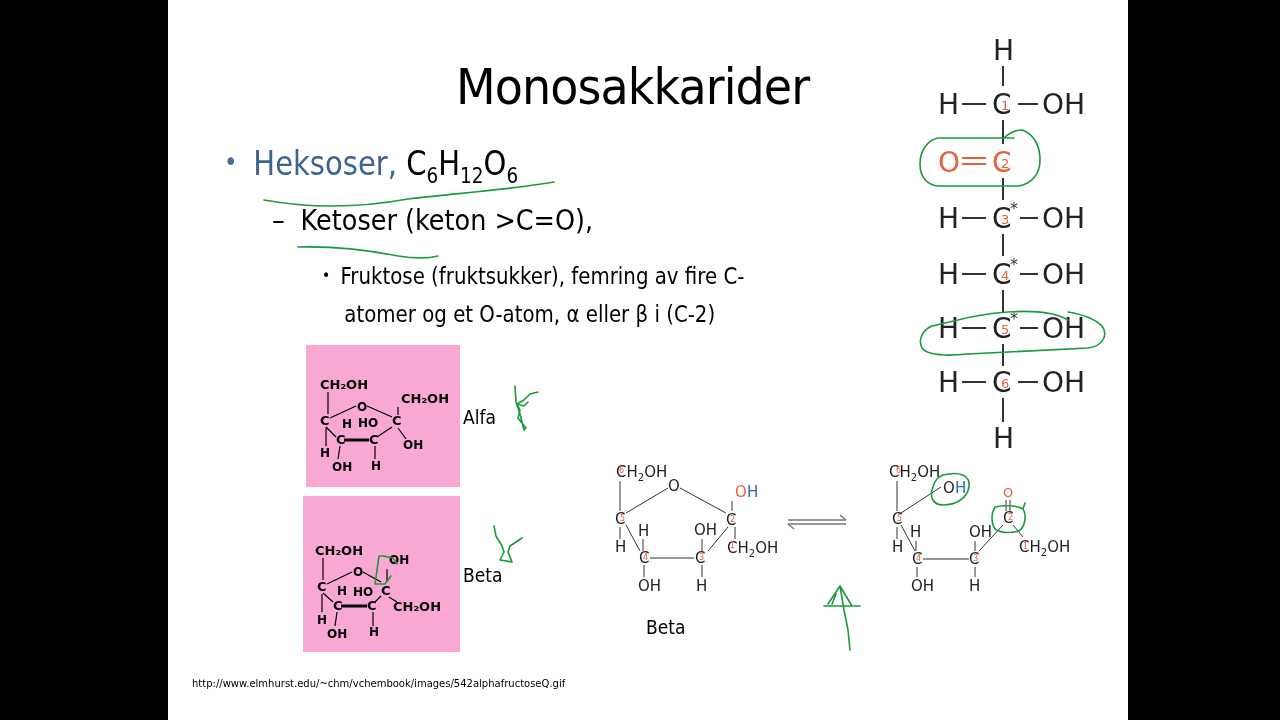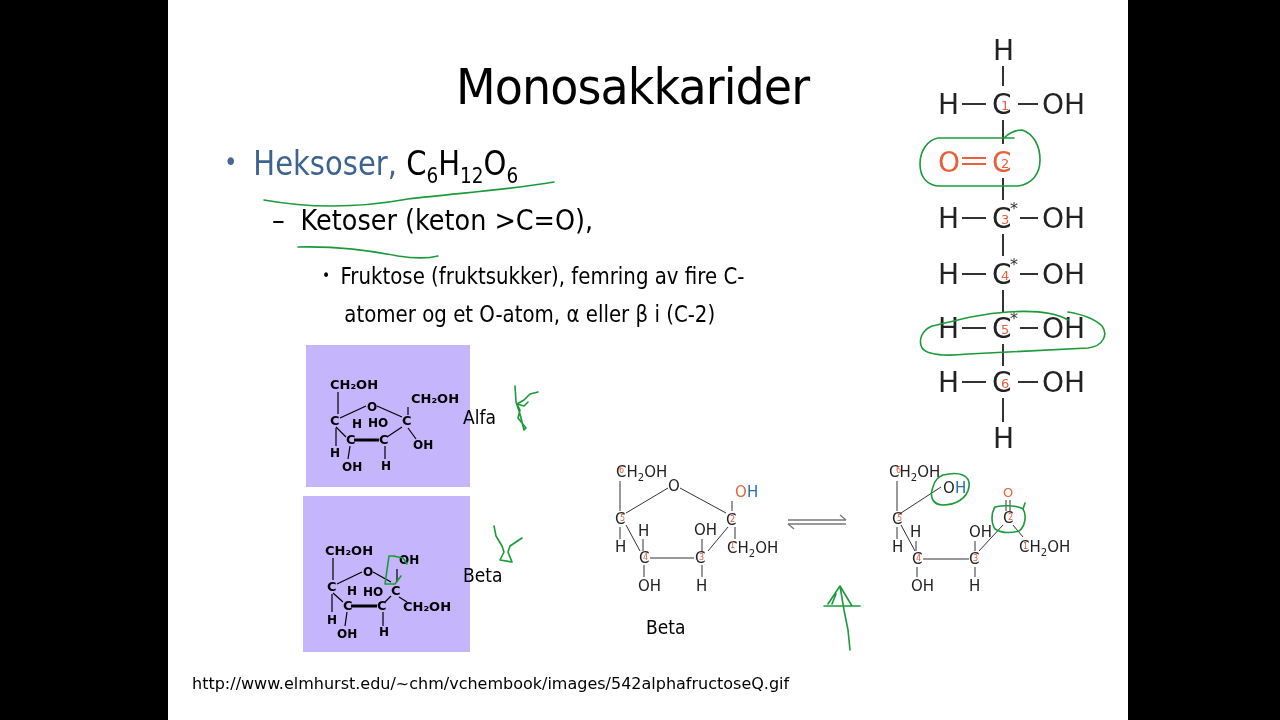--- a/index.html
+++ b/index.html
@@ -9,23 +9,23 @@
   .title { left: 288px; top: 58px; font-size: 50px; color: #000; font-family: "DejaVu Sans", sans-serif; letter-spacing: -1px; font-weight: normal; transform: scaleX(0.92); transform-origin: left top; }
   .b1 { left: 56px; top: 144px; font-size: 33px; color: #000; font-family: "DejaVu Sans", sans-serif; transform: scaleX(0.88); transform-origin: left top; white-space: nowrap; }
   .b1 .bullet { color: #4a6a96; margin-right: 18px; font-size: 26px; vertical-align: 4px; }
   .b1 .hl { color: #3f6391; }
   .b1 sub { font-size: 21px; vertical-align: -8px; line-height: 0; }
   .b2 { left: 104px; top: 203px; font-size: 29px; color: #000; font-family: "DejaVu Sans", sans-serif; transform: scaleX(0.88); transform-origin: left top; white-space: nowrap; }
   .b2 .dash { margin-right: 18px; }
   .b3 { left: 154px; top: 257px; font-size: 23px; color: #000; font-family: "DejaVu Sans", sans-serif; transform: scaleX(0.86); transform-origin: left top; line-height: 38px; }
   .b3 .bullet { font-size: 16px; margin-right: 12px; vertical-align: 3px; }
   .b3 .line2 { padding-left: 26px; display: block; }
-  .bluebox { background: #c4b5fd; padding-left: 10px; }
+  .bluebox { background: #f9a8d4; }
   .lbl { font-size: 19px; font-family: "DejaVu Sans", sans-serif; color: #000; transform: scaleX(0.9); transform-origin: left top; }
-  .refs { left: 24px; top: 677px; font-size: 16px; line-height: 14px; color: #000; font-family: "DejaVu Sans", sans-serif; }
+  .refs { left: 24px; top: 677px; font-size: 10px; line-height: 14px; color: #000; font-family: "DejaVu Sans", sans-serif; }
   svg text { font-family: "DejaVu Sans", sans-serif; }
   .ink { fill: none; stroke: #1a9a3a; stroke-width: 1.6; stroke-linecap: round; stroke-linejoin: round; }
 </style>
 </head>
 <body>
 
 <div class="slide">
 
   <div class="abs title">Monosakkarider</div>
 

